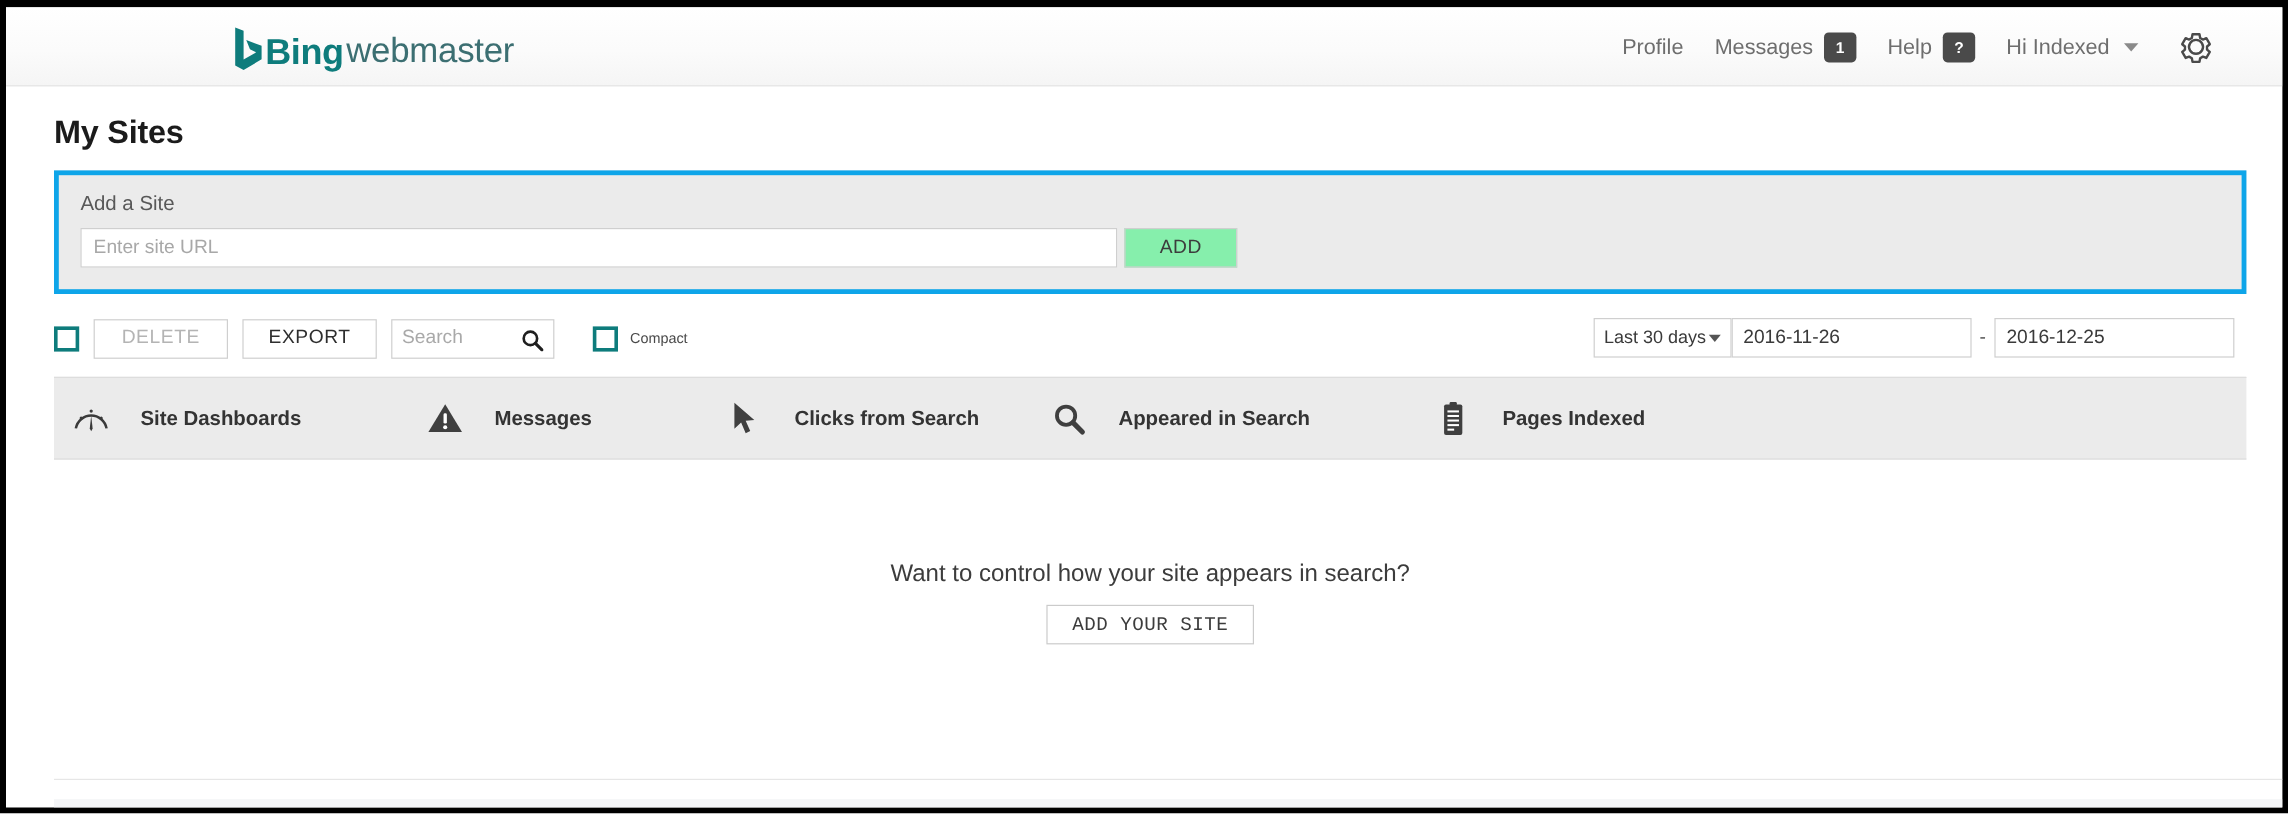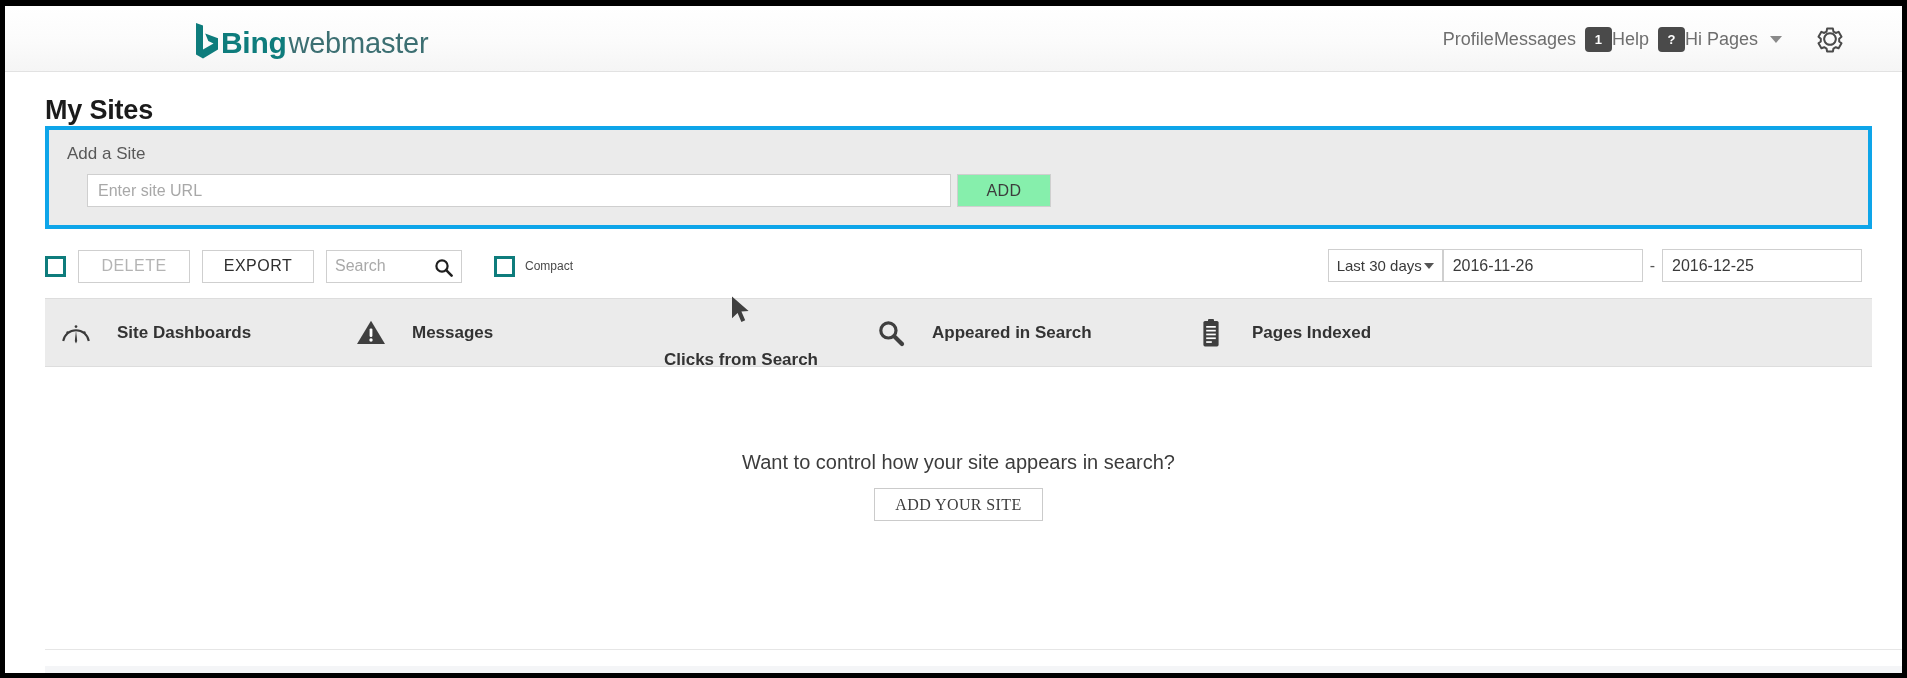--- a/index.html
+++ b/index.html
@@ -58,20 +58,21 @@
     line-height: 1;
   }
 
   .topnav {
     position: absolute;
     right: 120px;
     top: 0;
     height: 66px;
     display: flex;
     align-items: center;
+    gap: 26px;
   }
   .navlink {
     font-size: 18px;
     color: #6e6e6e;
     display: flex;
     align-items: center;
     gap: 9px;
     cursor: pointer;
     white-space: nowrap;
   }
@@ -104,37 +105,37 @@
     cursor: pointer;
   }
 
   
   .page { position: relative; padding: 0 40px; }
 
   .page-title {
     font-size: 27px;
     font-weight: bold;
     color: #1b1b1b;
-    margin: 23px 0 0 0;
+    margin: 23px 0 16px 0;
     letter-spacing: -0.2px;
   }
 
   
   .addsite-panel {
     background: #ebebeb;
     border: 4px solid #0ea5e9;
     padding: 14px 18px 18px 18px;
     width: 1827px;
   }
   .addsite-label {
     font-size: 17px;
     color: #585858;
     margin-bottom: 10px;
   }
-  .addsite-row { display: flex; align-items: flex-start; gap: 6px; margin-left: 20px; }
+  .addsite-row { display: flex; align-items: flex-start; gap: 6px; }
   .url-input {
     width: 864px;
     height: 33px;
     border: 1px solid #cfcfcf;
     background: #ffffff;
     padding: 0 10px;
     font-size: 16px;
     color: #333333;
     font-family: "Liberation Sans", sans-serif;
     outline: none;
@@ -298,21 +299,21 @@
   }
   .btn-addsite {
     height: 33px;
     padding: 0 20px;
     background: #ffffff;
     border: 1px solid #cbcbcb;
     font-size: 16px;
     color: #3c3c3c;
     cursor: pointer;
     letter-spacing: 0.4px;
-    font-family: Liberation Serif, serif;
+    font-family: Liberation Mono, monospace;
   }
 
   
   .bottom-rule {
     position: absolute;
     left: 40px;
     right: 0;
     top: 643px;
     height: 1px;
     background: #e6e6e6;
@@ -352,21 +353,21 @@
         <span>Messages</span>
         <span class="badge">1</span>
       </span>
 
       <span class="navlink">
         <span>Help</span>
         <span class="badge">?</span>
       </span>
 
       <span class="navlink">
-        <span>Hi Pages</span>
+        <span>Hi Indexed</span>
         <span class="caret"></span>
       </span>
     </div>
 
     <span class="gear-btn">
       <svg width="34" height="34" viewBox="0 0 34 34">
         <path d="M17 11.2 a5.8 5.8 0 1 0 0.01 0 z" fill="none" stroke="#4a4a4a" stroke-width="2"></path>
         <g fill="none" stroke="#4a4a4a" stroke-width="2" stroke-linejoin="round">
           <path d="M14.1 6.6 h5.8 l0.55 3.0 2.3 1.35 2.85 -1.1 2.9 5.0 -2.3 1.9 0 2.65 2.3 1.9 -2.9 5.0 -2.85 -1.1 -2.3 1.35 -0.55 3.0 h-5.8 l-0.55 -3.0 -2.3 -1.35 -2.85 1.1 -2.9 -5.0 2.3 -1.9 0 -2.65 -2.3 -1.9 2.9 -5.0 2.85 1.1 2.3 -1.35 z"></path>
         </g>
@@ -438,21 +439,21 @@
         <span class="col-ico">
           <svg width="30" height="27" viewBox="0 0 30 27">
             <path d="M15 1.8 L29 25 L1 25 Z" fill="#3f3f3f"></path>
             <rect x="13.6" y="9.4" width="2.8" height="8.6" rx="1.2" fill="#ffffff"></rect>
             <circle cx="15" cy="21" r="1.7" fill="#ffffff"></circle>
           </svg>
         </span>
         <span class="col-label">Messages</span>
       </div>
 
-      <div class="col" style="width:270px;flex-direction:column;">
+      <div class="col" style="width:270px;">
         <span class="col-ico">
           <svg width="26" height="29" viewBox="0 0 26 29">
             <path d="M4 1.6 L4 23.2 L9.6 18.0 L13.4 27.0 L17.2 25.2 L13.4 16.6 L20.6 16.0 Z" fill="#3f3f3f"></path>
           </svg>
         </span>
         <span class="col-label">Clicks from Search</span>
       </div>
 
       <div class="col" style="width:320px;">
         <span class="col-ico">

